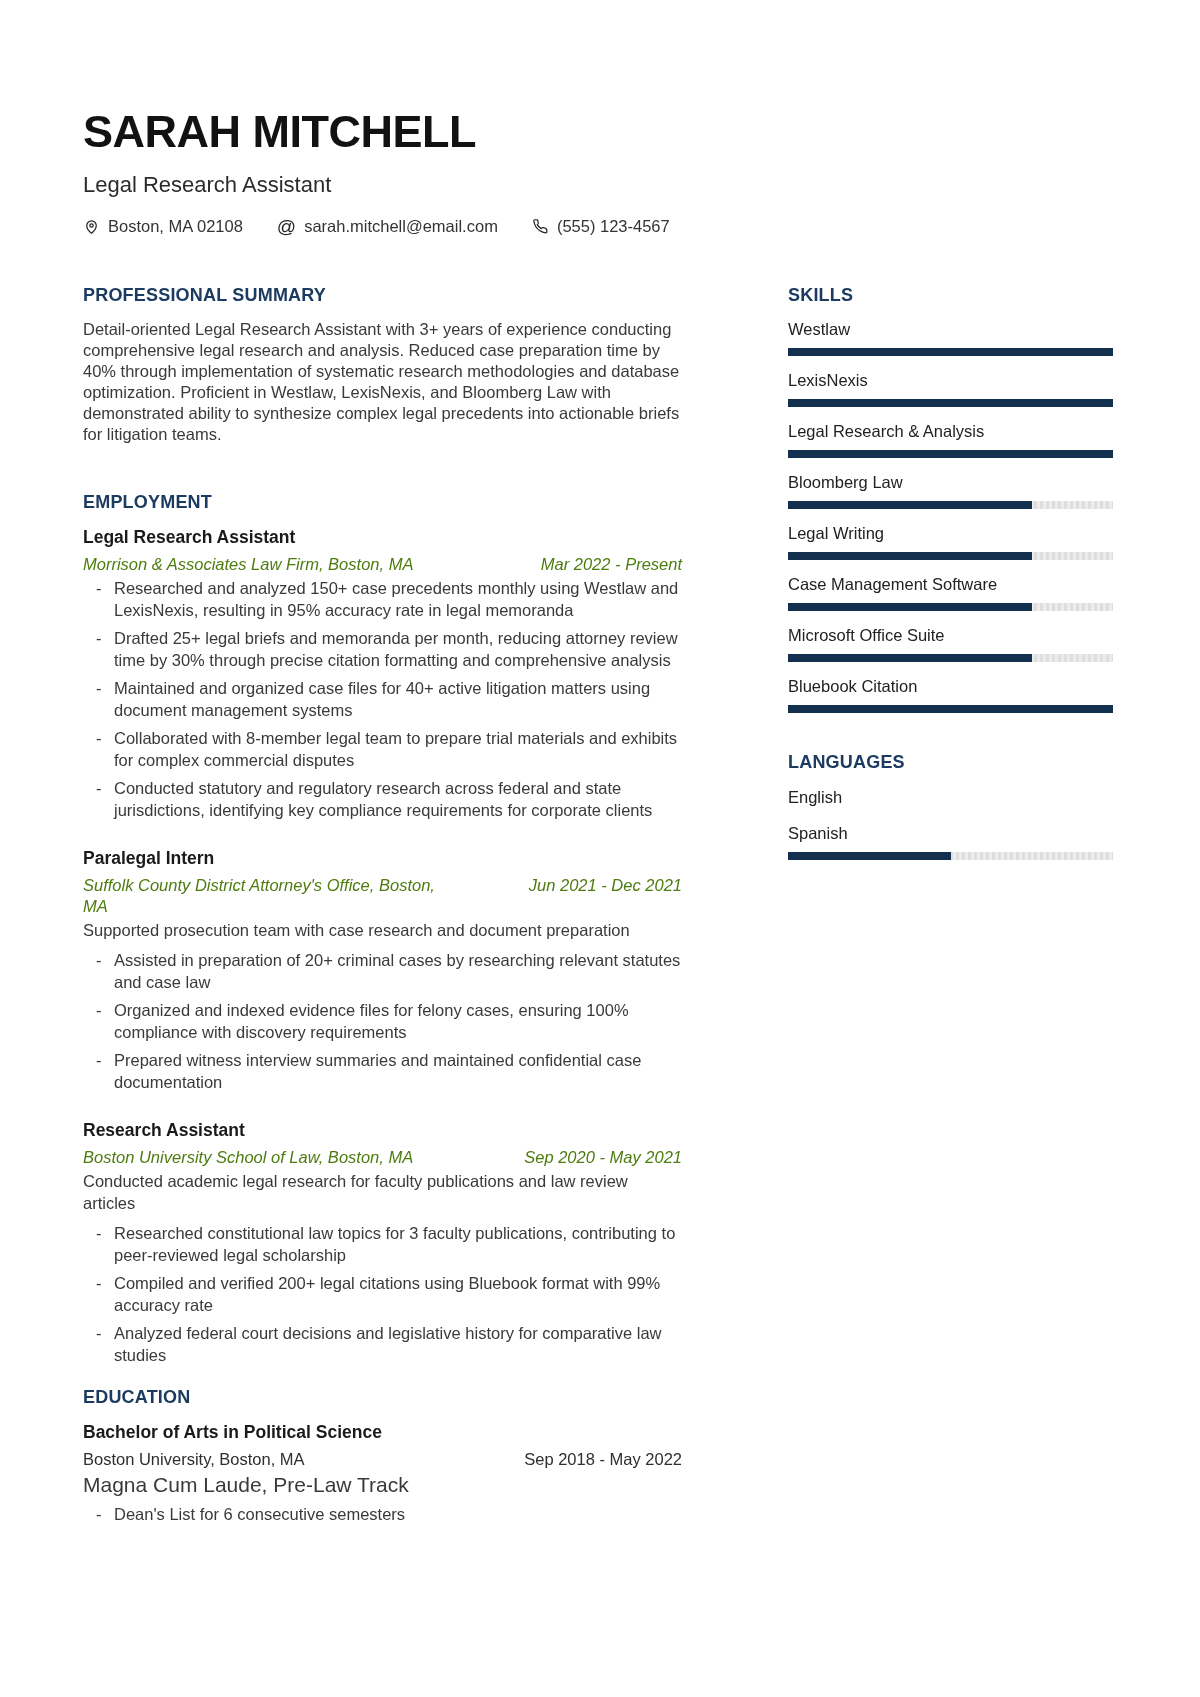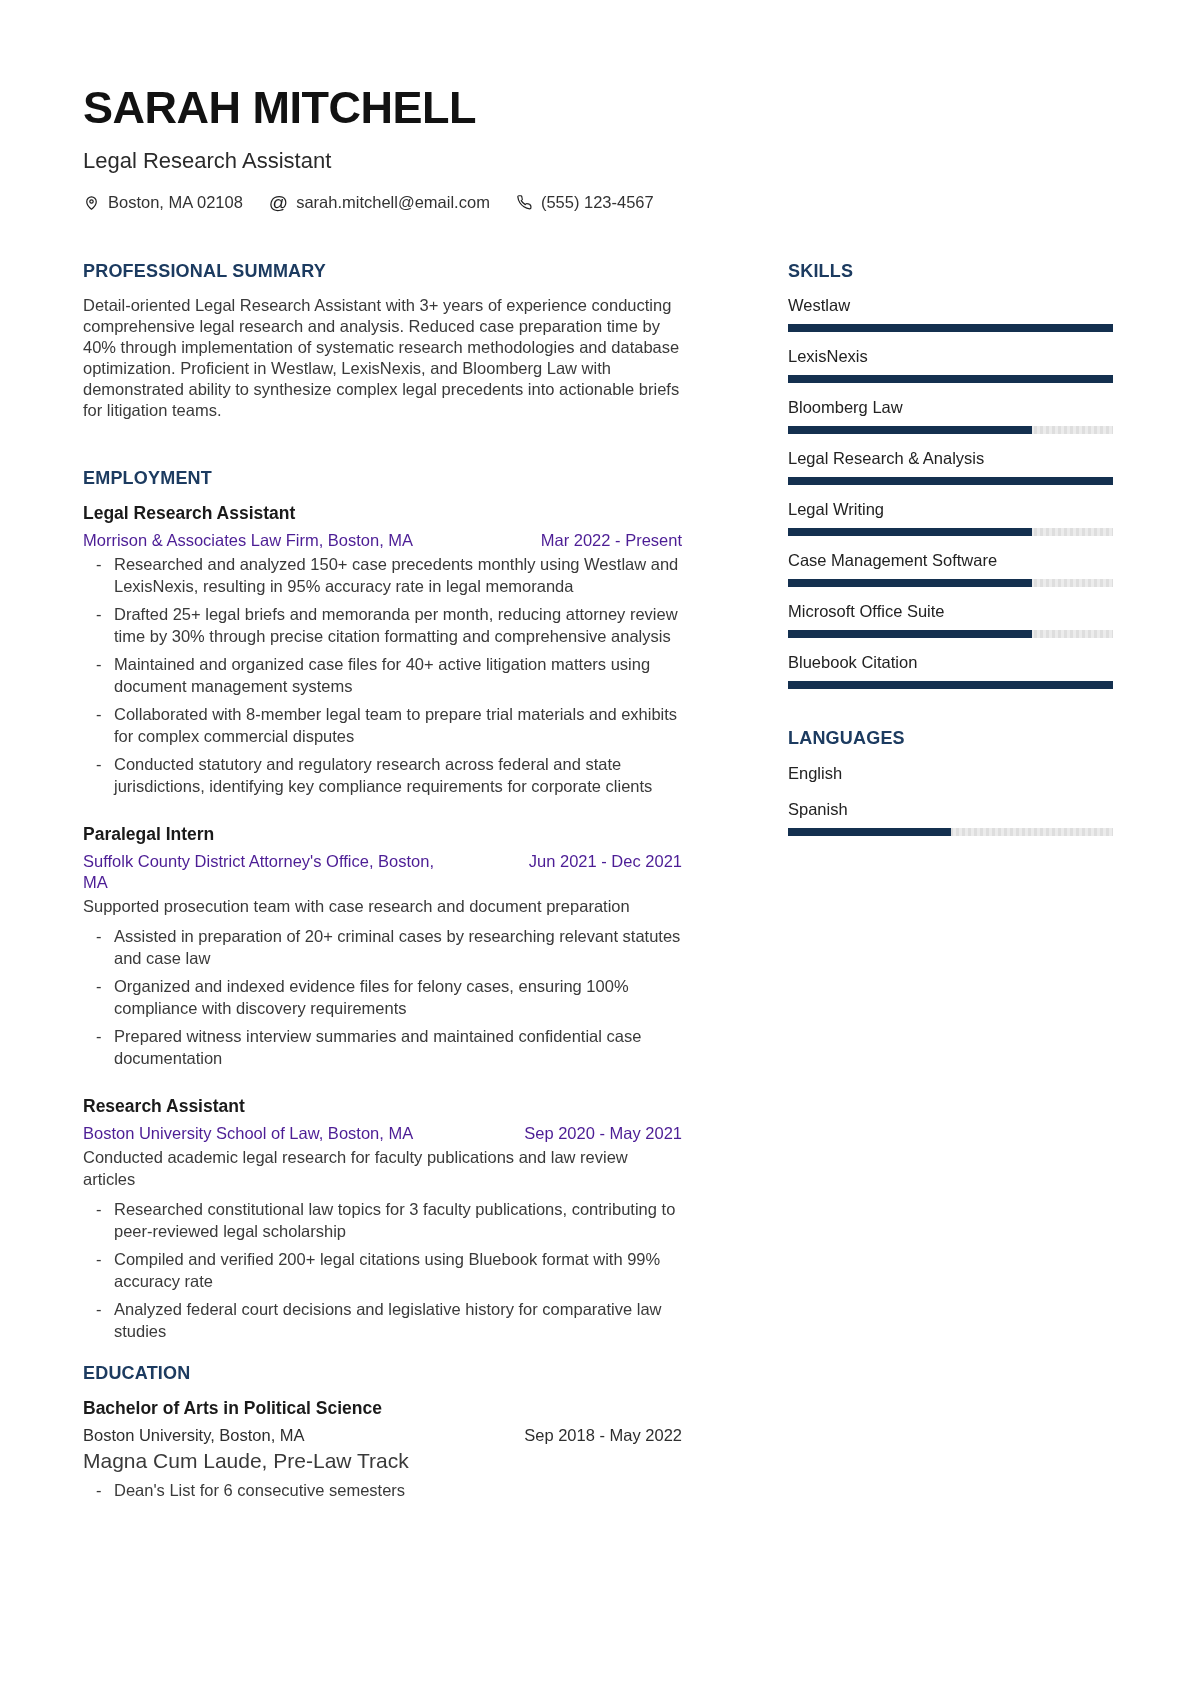--- a/index.html
+++ b/index.html
@@ -2,29 +2,29 @@
 <html><head>
 <meta charset="utf-8">
 <style>
   * { box-sizing: border-box; }
   html,body { margin:0; padding:0; }
   body {
     width:1200px; height:1697px; background:#ffffff; overflow:hidden;
     font-family:"Liberation Sans", sans-serif; color:#3a3a3a;
     -webkit-font-smoothing:antialiased;
   }
-  .page { width:1200px; height:1697px; padding:84px 87px 40px 83px; }
+  .page { width:1200px; height:1697px; padding:108px 87px 40px 83px; }
 
   
   .name {
     font-size:45px; font-weight:bold; color:#121212; letter-spacing:-0.5px;
     line-height:1.08; margin:0 0 15px 0;
   }
   .job-headline { font-size:22px; font-weight:400; color:#2b2b2b; margin:0 0 19px 0; }
-  .contact-row { display:flex; align-items:flex-end; gap:26px; font-size:16.5px; color:#333333; }
+  .contact-row { display:flex; align-items:flex-end; gap:34px; font-size:16.5px; color:#333333; }
   .contact-item { display:flex; align-items:center; gap:8px; }
   .contact-item svg { display:block; }
   .at-glyph { font-size:19px; color:#1f1f1f; line-height:1; }
 
   
   .columns { display:grid; grid-template-columns:599px 325px; column-gap:106px; margin-top:50px; }
 
   .section-heading {
     font-size:18px; font-weight:bold; color:#1c3b60; letter-spacing:0.2px;
     margin:0 0 14px 0; line-height:1.1;
@@ -33,21 +33,21 @@
   
   .summary-section { margin-bottom:48px; }
   .summary-text { font-size:16.5px; line-height:21px; color:#3a3a3a; margin:0; }
 
   
   .employment-section { margin-bottom:22px; }
   .job { margin-bottom:27px; }
   .job:last-child { margin-bottom:0; }
   .job-title { font-size:17.5px; font-weight:bold; color:#1a1a1a; line-height:1.25; margin:0 0 5px 0; }
   .job-meta { display:flex; justify-content:space-between; align-items:flex-start;
-              font-size:16.5px; color:#4c1d95; line-height:21px; margin-bottom:3px; }
+              font-size:16.5px; color:#4d7c0f; line-height:21px; margin-bottom:3px;font-style:italic; }
   .job-company { max-width:380px; }
   .job-dates { white-space:nowrap; text-align:right; }
   .job-summary { font-size:16.5px; line-height:21.5px; color:#3a3a3a; margin:0 0 9px 0; }
   .bullets { }
   .bullet { display:flex; gap:7px; padding-left:13px; margin-bottom:7px;
             font-size:16.5px; line-height:21.5px; color:#3a3a3a; }
   .bullet .dash { flex:0 0 auto; width:11px; }
   .bullet .bullet-text { flex:1; }
 
   
@@ -225,30 +225,30 @@
   </div>
 
   <div class="skill">
     <div class="skill-name">LexisNexis</div>
     <div class="bar-track">
       <div class="bar-fill" style="width: 100%;"></div>
     </div>
   </div>
 
   <div class="skill">
+    <div class="skill-name">Legal Research &amp; Analysis</div>
+    <div class="bar-track">
+      <div class="bar-fill" style="width: 100%;"></div>
+    </div>
+  </div>
+
+  <div class="skill">
     <div class="skill-name">Bloomberg Law</div>
     <div class="bar-track">
       <div class="bar-fill" style="width: 75%;"></div>
-    </div>
-  </div>
-
-  <div class="skill">
-    <div class="skill-name">Legal Research &amp; Analysis</div>
-    <div class="bar-track">
-      <div class="bar-fill" style="width: 100%;"></div>
     </div>
   </div>
 
   <div class="skill">
     <div class="skill-name">Legal Writing</div>
     <div class="bar-track">
       <div class="bar-fill" style="width: 75%;"></div>
     </div>
   </div>
 

